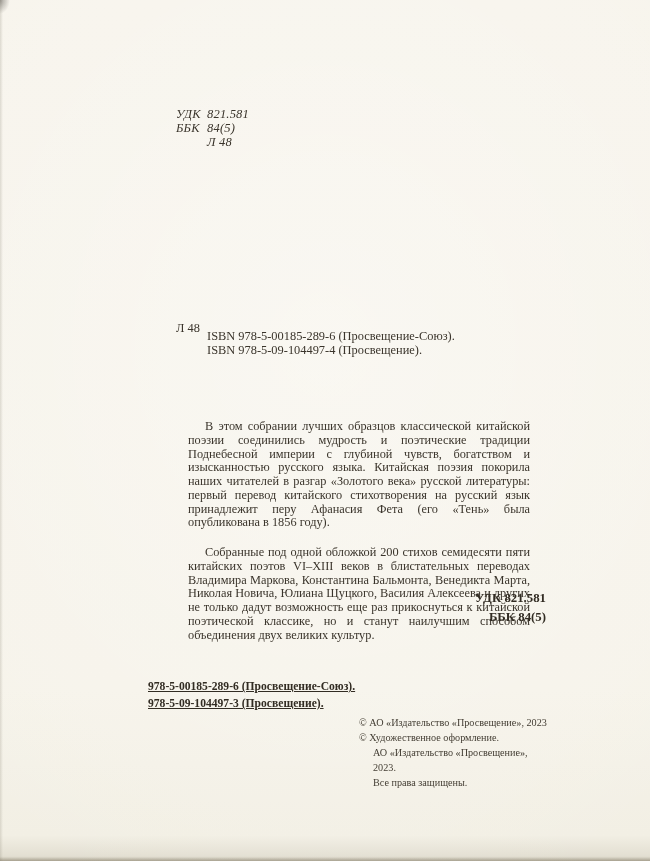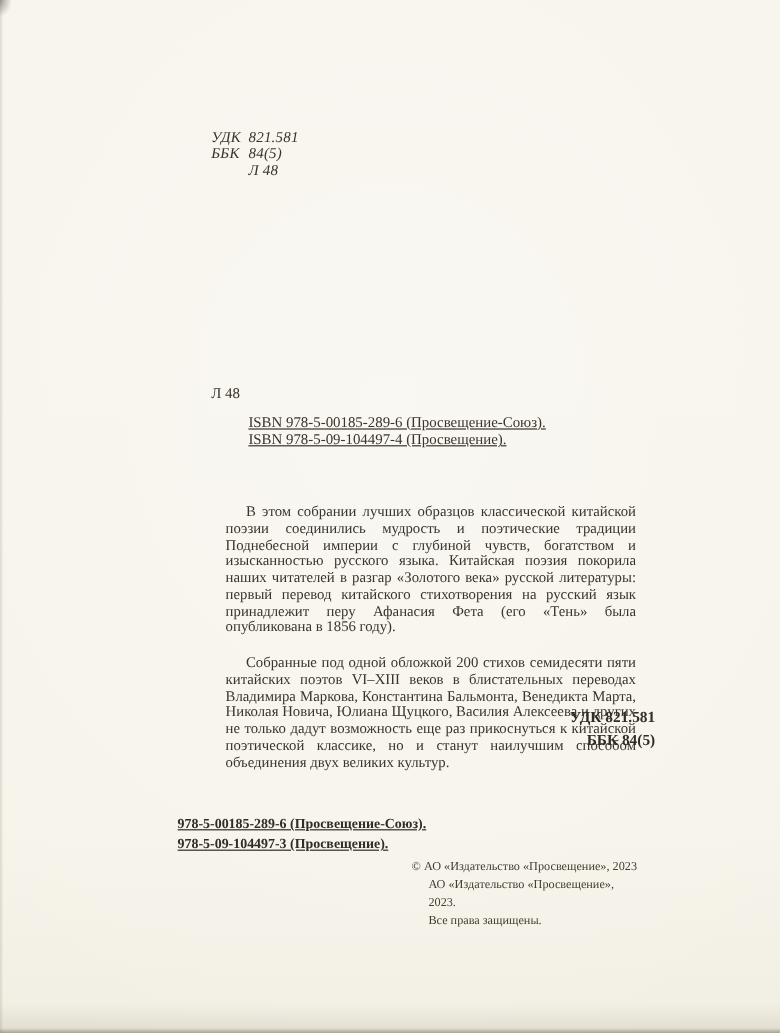--- a/index.html
+++ b/index.html
@@ -63,22 +63,21 @@
     left: 0;
     top: 0;
   }
   .entry-text {
     margin-left: 31px;
     text-align: justify;
   }
   .entry-text b { color: #322c23; }
   .isbn-block {
     margin-left: 31px;
-    margin-top: 24px;
-    text-decoration: underline;
+    margin-top: 8px;
   }
 
   
   .annotation {
     position: absolute;
     left: 172px;
     top: 404px;
     width: 374px;
     font-size: 12.3px;
     line-height: 13.75px;
@@ -108,21 +107,21 @@
     left: 148px;
     top: 678px;
     font-weight: bold;
     font-size: 11.6px;
     line-height: 17.2px;
     color: #322c23;
     text-decoration: underline;
   }
   .footer-right {
     position: absolute;
-    left: 343px;
+    left: 359px;
     top: 716px;
     width: 190px;
     font-size: 10.2px;
     line-height: 14.9px;
     color: #433d33;
   }
   .footer-right .hang { padding-left: 14px; }
 </style>
 </head>
 <body>
@@ -164,15 +163,16 @@
   <div>ББК 84(5)</div>
 </div>
 
 <div class="footer-left">
   <div>978-5-00185-289-6 (Просвещение-Союз).</div>
   <div>978-5-09-104497-3 (Просвещение).</div>
 </div>
 
 <div class="footer-right">
   <div>©  АО «Издательство «Просвещение», 2023</div>
+  <div>©  Художественное оформление.</div>
   <div class="hang">АО «Издательство «Просвещение», 2023.</div>
   <div class="hang">Все права защищены.</div>
 </div>
 
 </body></html>

